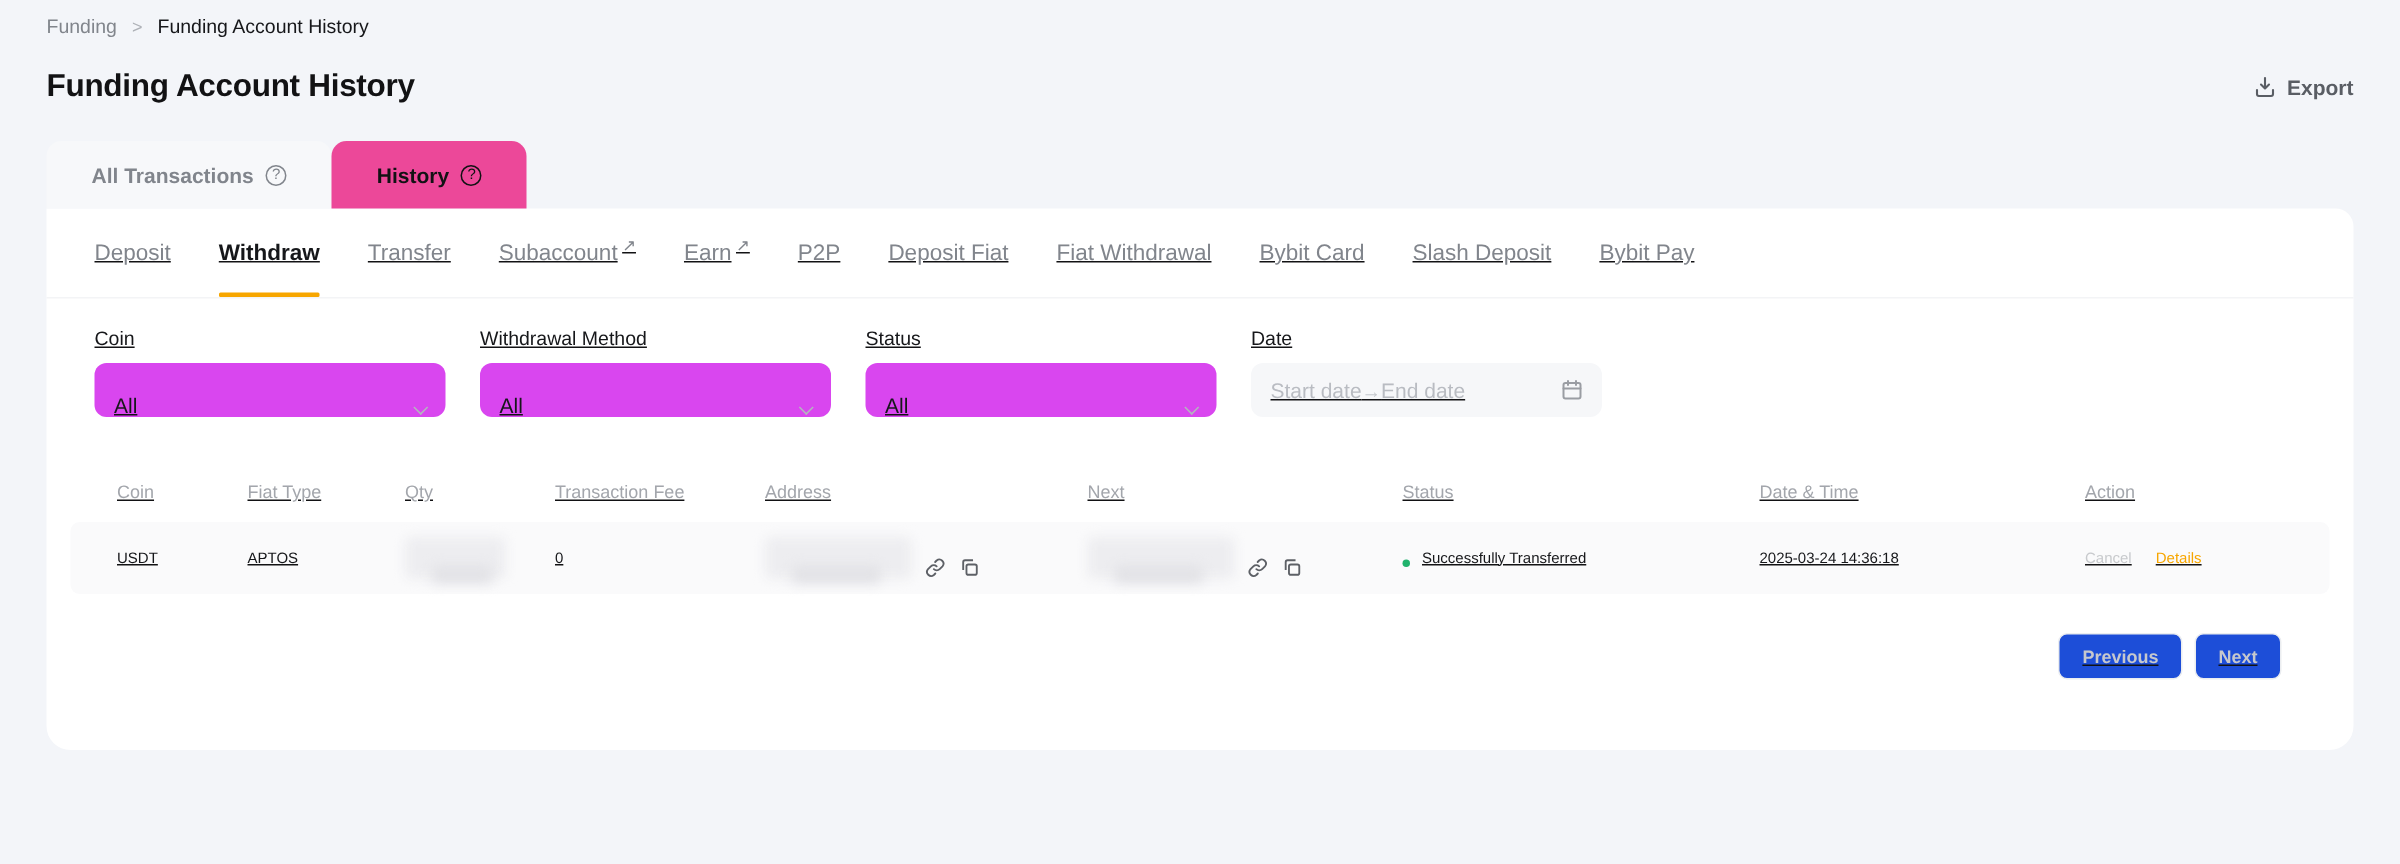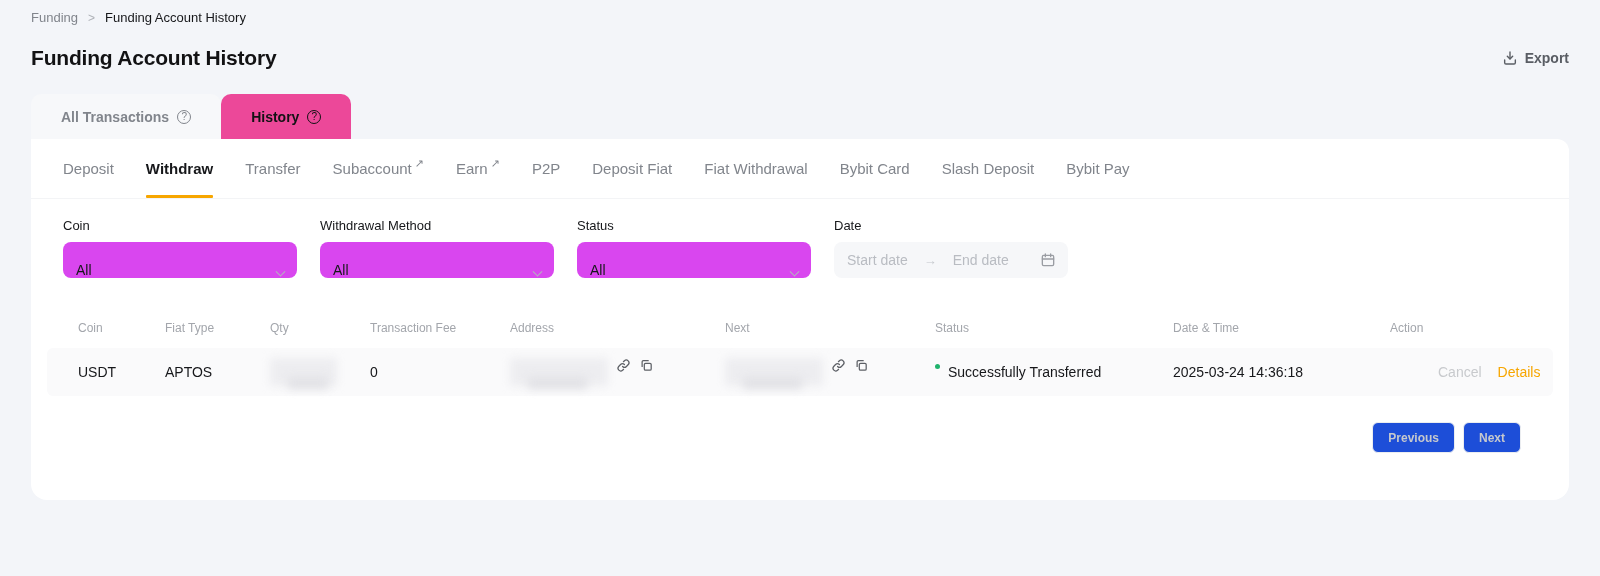--- a/index.html
+++ b/index.html
@@ -26,21 +26,21 @@
   
   .tabs { display: flex; margin: 24px 0 0 31px; }
   .tab { height: 45px; display: flex; align-items: center; gap: 8px; padding: 0 30px;
          font-size: 14px; font-weight: 600; color: #81858c; background: #f7f8fa;
          border-radius: 10px 10px 0 0; cursor: pointer; }
   .tab.active { background: #ec4899; color: #121214; font-weight: 700; }
   .help-circle { width: 14px; height: 14px; border: 1.2px solid currentColor; border-radius: 50%;
                  font-size: 10px; line-height: 11px; text-align: center; font-weight: 400; flex: 0 0 auto; }
 
   
-  .card { margin: 0 31px; background: #fff; height: 361px; border-radius: 0 12px 16px 16px; }
+  .card { margin: 0 31px; background: #fff; height: 361px; border-radius: 0 12px 16px 16px; text-decoration: underline; }
 
   
   .subnav { display: flex; gap: 32px; padding: 0 32px; height: 60px; align-items: stretch;
             border-bottom: 1px solid #f3f4f6; }
   .subnav-item { display: flex; align-items: center; font-size: 15px; color: #81858c;
                  position: relative; cursor: pointer; white-space: nowrap; }
   .subnav-item.active { color: #16171a; font-weight: 700; }
   .subnav-item.active::after { content: ""; position: absolute; left: 0; right: 0; bottom: 0;
                                height: 3px; background: #f7a600; border-radius: 1px; }
   .ext-arrow { font-size: 11px; margin-left: 3px; transform: translateY(-5px); }
@@ -48,45 +48,45 @@
   
   .filters { display: flex; gap: 23px; padding: 19px 32px 0; }
   .filter-group { width: 234px; }
   .filter-label { font-size: 13px; color: #16171a; margin-bottom: 9px; }
   .select-box { height: 36px; background: #d946ef; border-radius: 8px; display: flex;
                 align-items: flex-end; justify-content: space-between; padding: 0 13px;
                 font-size: 14px; font-weight: 500; color: #16171a; cursor: pointer; }
   .chevron-down { width: 7px; height: 7px; border-right: 1.5px solid #b3b6bd;
                   border-bottom: 1.5px solid #b3b6bd; transform: rotate(45deg) translate(-2px,-2px); }
   .date-box { height: 36px; background: #f6f7f9; border-radius: 8px; display: flex;
-              align-items: center; gap: 16px; padding: 0 13px; font-size: 14px;
+              align-items: center; padding: 0 13px; font-size: 14px;
               color: #b9bcc2; cursor: pointer; position: relative; }
   .date-arrow { color: #c5c8cd; font-size: 13px; }
   .calendar-wrap { position: absolute; right: 12px; top: 10px; }
 
   
   .table-wrap { margin: 30px 16px 0; }
   .thead, .trow { display: grid;
       grid-template-columns: 87px 105px 100px 140px 215px 210px 238px 217px minmax(0,1fr);
       align-items: center; padding: 0 16px 0 31px; }
   .thead { height: 40px; font-size: 12px; color: #a3a6ac; }
-  .trow { height: 48px; background: #fafafb; border-radius: 6px; font-size: 14px; color: #16171a; }
-  .cell-flex { display: flex; align-items: flex-start; gap: 8px; }
+  .trow { height: 48px; background: #fafafb; border-radius: 6px; font-size: 10px; color: #16171a; }
+  .cell-flex { display: flex; align-items: flex-end; gap: 8px; }
 
   .blur-blob { position: relative; height: 28px; }
   .blob-main { position: absolute; inset: 0; background: #ededf0; border-radius: 4px; filter: blur(4px); }
   .blob-sub  { position: absolute; bottom: -3px; left: 18px; height: 12px; width: 60%;
                background: #e2e2e6; border-radius: 3px; filter: blur(4px); }
   .blob-qty { width: 67px; }
   .blob-hash { width: 98px; }
 
   .row-icon { display: inline-flex; cursor: pointer; }
   .status-dot { width: 5px; height: 5px; border-radius: 50%; background: #20b26c; flex: 0 0 auto; }
   .dt-cell { font-weight: 500; }
-  .action-cell { display: flex; gap: 16px; margin-left: 48px; }
+  .action-cell { display: flex; gap: 16px; }
   .action-cancel { color: #c8cacd; cursor: pointer; }
   .action-details { color: #f7a600; font-weight: 500; cursor: pointer; }
 
   
   .pagination { display: flex; justify-content: flex-end; gap: 8px; padding: 26px 48px 0 0; }
   .page-btn { height: 31px; display: flex; align-items: center; padding: 0 15px;
               background: #1d4ed8; border: 1px solid #ebedf0; border-radius: 6px;
               color: #c6c8cd; font-size: 12px; font-weight: 600; cursor: default; }
 </style>
 </head>

